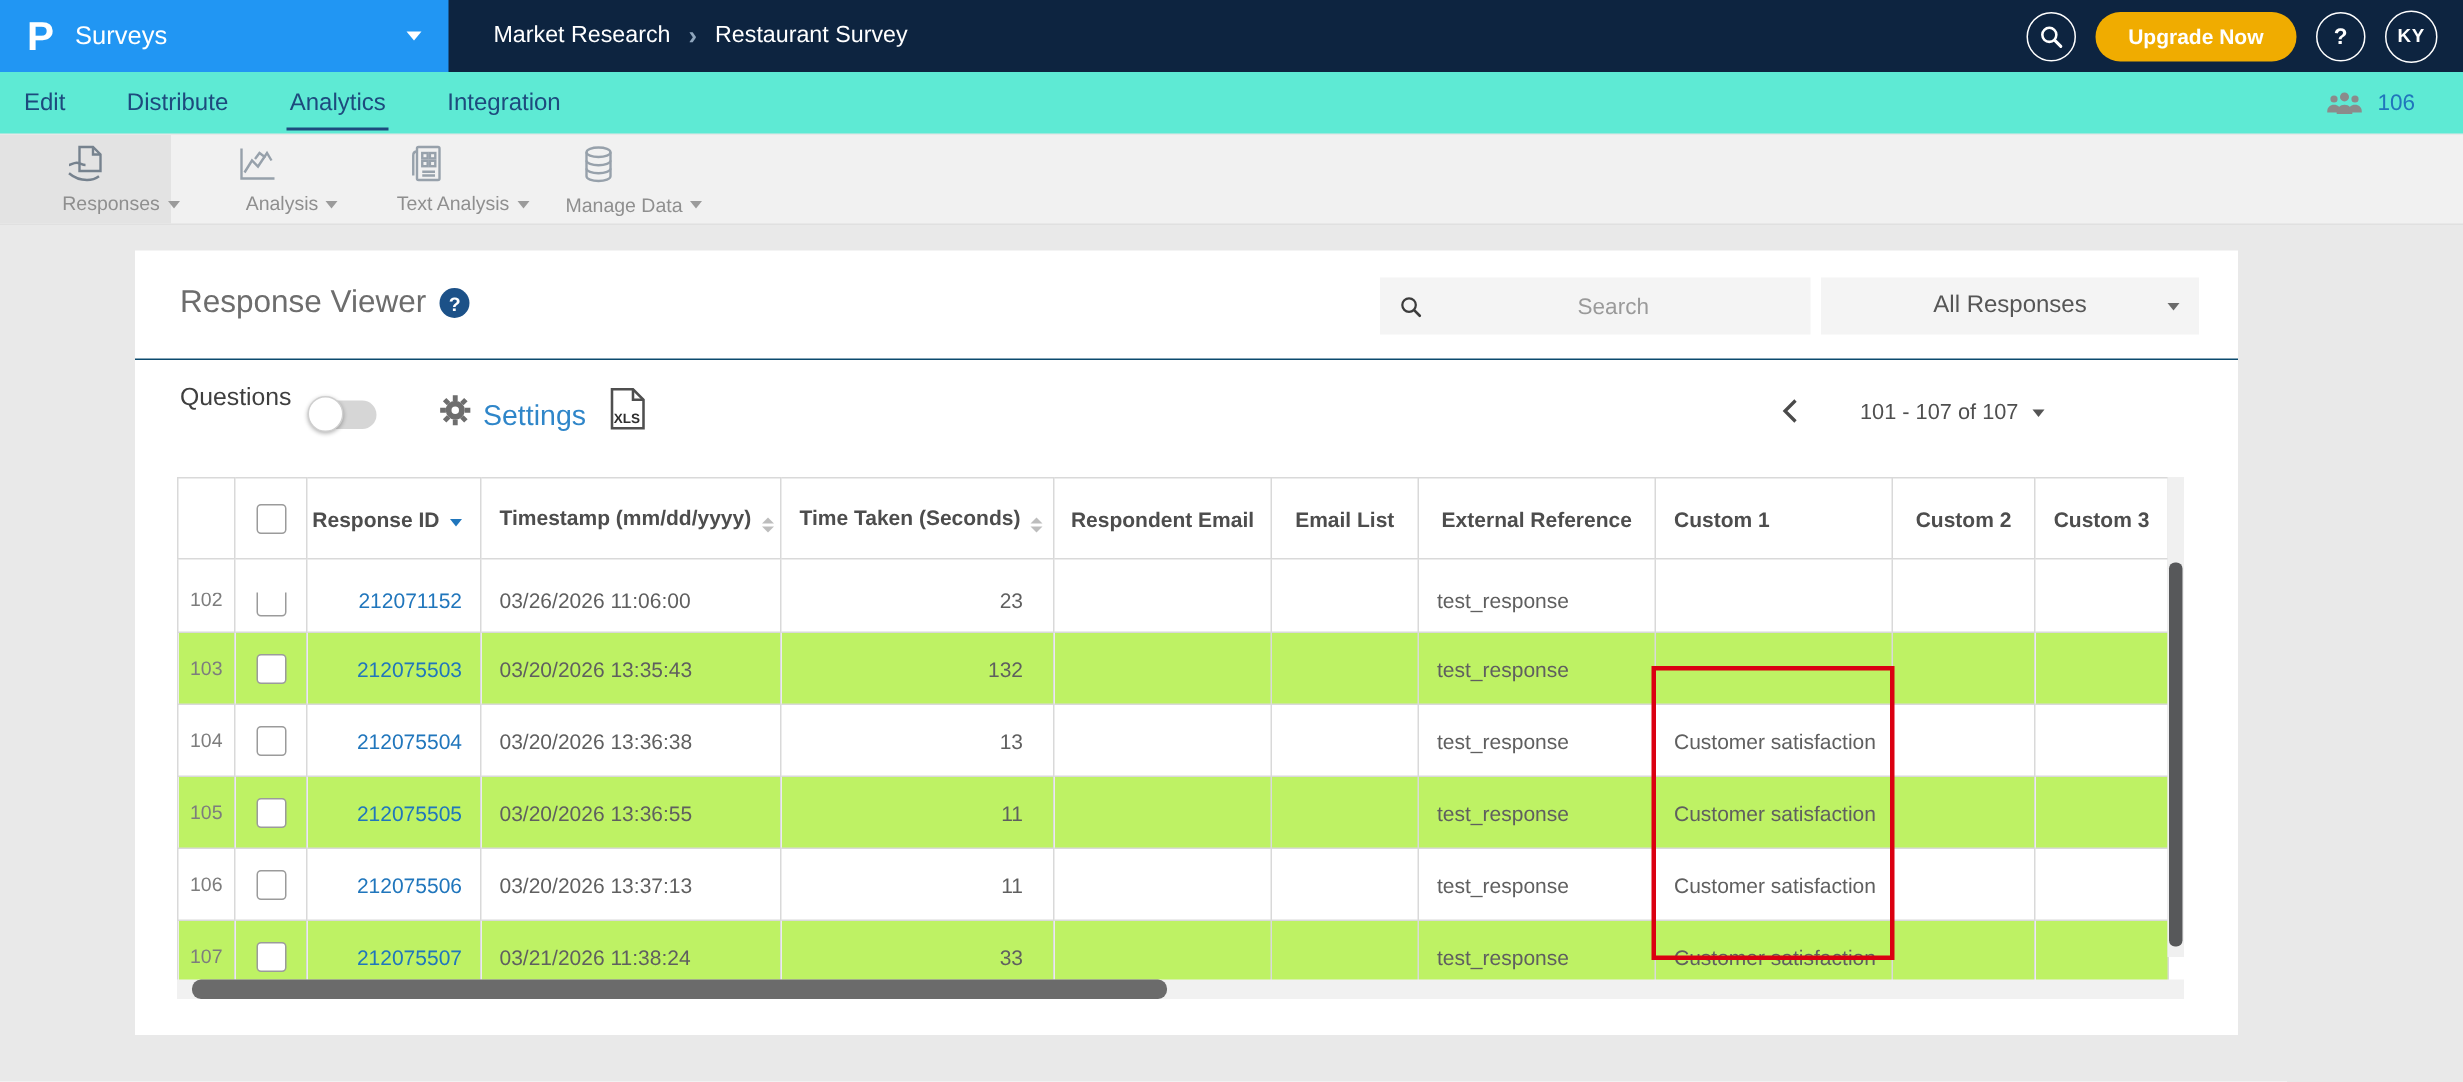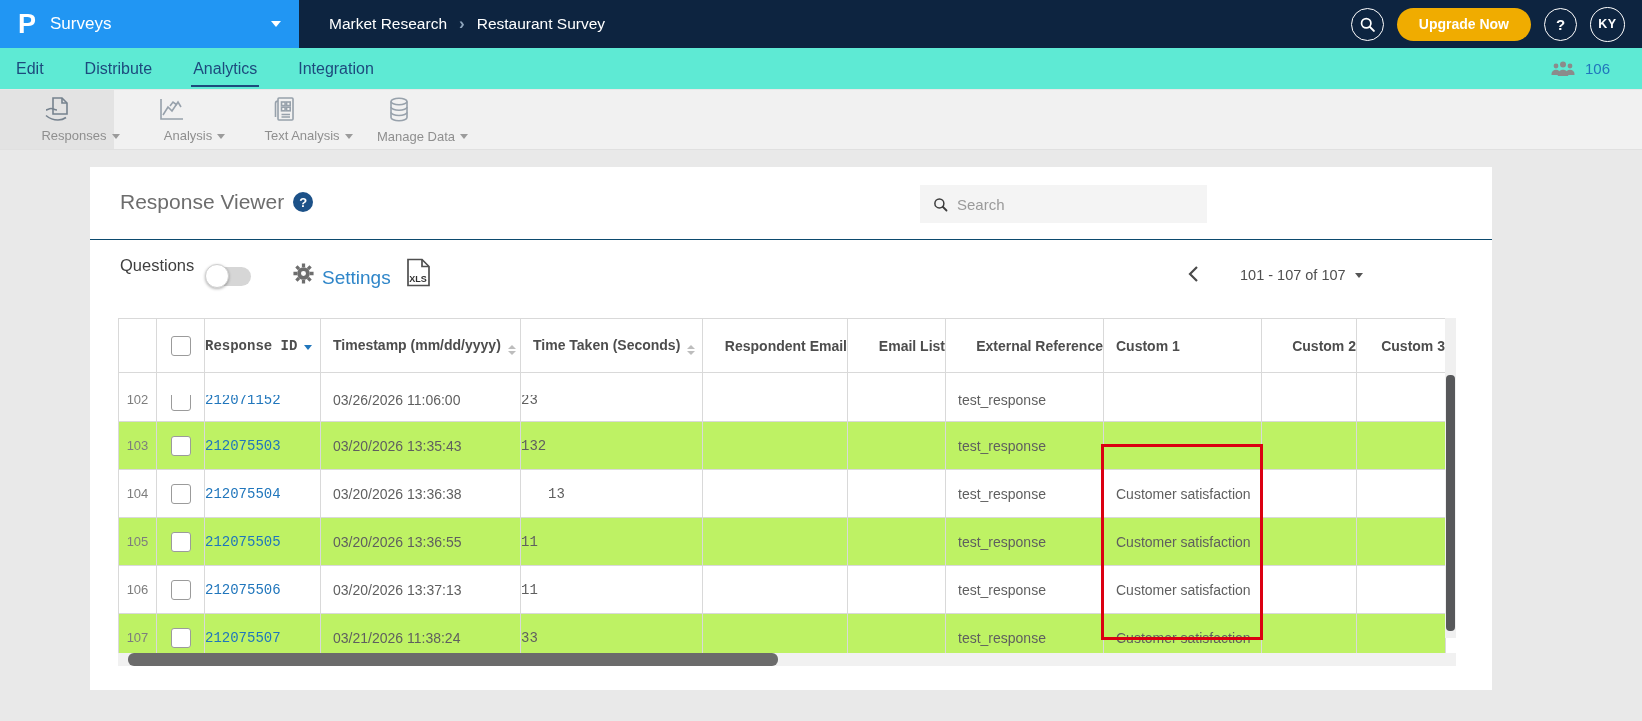--- a/index.html
+++ b/index.html
@@ -32,21 +32,21 @@
   .tool.selected { background:#e3e3e3; }
   .tool-label { font-size:13px; color:#8f8f8f; display:flex; align-items:center; gap:5px; white-space:nowrap;margin-left:47px; }
   .tool-caret { width:0; height:0; border-left:4px solid transparent; border-right:4px solid transparent; border-top:5px solid #9b9b9b; margin-top:1px; }
 
   
   .panel { position:absolute; left:90px; top:167px; width:1402px; height:523px; background:#fff; }
   .panel-header { position:absolute; top:0; left:0; width:100%; height:73px; border-bottom:1px solid #0c4a6e; }
   .title { position:absolute; left:30px; top:23px; font-size:21px; color:#6d6d6d; display:flex; align-items:center; gap:9px; }
   .help-badge { width:20px; height:20px; border-radius:50%; background:#1c5188; color:#fff; font-size:13px; font-weight:bold; display:flex; align-items:center; justify-content:center; cursor:pointer; }
   .search-box { position:absolute; left:830px; top:18px; width:287px; height:38px; background:#f4f4f4; display:flex; align-items:center; gap:9px; padding:0 13px; }
-  .search-input { flex:1; border:none; background:transparent; outline:none; font-size:15px; color:#444; font-family:"Liberation Sans", sans-serif; }
+  .search-input { flex:1; border:none; background:transparent; outline:none; font-size:15px; color:#444; font-family:"Liberation Sans", sans-serif;text-align:center; }
   .search-input::placeholder { color:#9a9a9a; }
   .filter-box { position:absolute; left:1124px; top:18px; width:252px; height:38px; background:#f4f4f4; display:flex; align-items:center; justify-content:center; font-size:16px; color:#565656; cursor:pointer; }
   .filter-caret { position:absolute; right:13px; top:17px; width:0; height:0; border-left:4.5px solid transparent; border-right:4.5px solid transparent; border-top:5.5px solid #6b6b6b; }
 
   
   .controls { position:absolute; top:73px; left:0; width:100%; height:72px; }
   .q-label { position:absolute; left:30px; top:16px; font-size:16.5px; color:#3f3f3f; }
   .toggle { position:absolute; left:117px; top:27px; width:44px; height:19px; border-radius:10px; background:#d6d6d6; cursor:pointer; }
   .knob { position:absolute; left:-2px; top:-3px; width:24px; height:24px; border-radius:50%; background:#fff; border:1px solid #cfcfcf; box-shadow:0 1px 3px rgba(0,0,0,.3); }
   .gear { position:absolute; left:202px; top:22px; cursor:pointer; }
@@ -57,22 +57,22 @@
   .pag-caret { width:0; height:0; border-left:4.5px solid transparent; border-right:4.5px solid transparent; border-top:5.5px solid #555; }
 
   
   .table-wrap { position:absolute; left:28px; top:151px; width:1338px; height:320px; }
   table { border-collapse:collapse; table-layout:fixed; width:1327px; }
   th, td { border:1px solid #d9d9d9; overflow:hidden; white-space:nowrap; }
   thead th { height:54px; background:#fff; font-size:14px; color:#4d4d4d; font-weight:bold; }
   tbody td { height:48px; font-size:14px; color:#5f5f5f; }
   tr.odd td { background:#bef264; }
   .al { text-align:left; padding-left:12px; }
-  .ar { text-align:left; padding-right:12px;font-family:Liberation Mono, monospace; }
-  .ac { text-align:right; }
+  .ar { text-align:right; padding-right:12px; }
+  .ac { text-align:center; }
   .rownum { color:#7d7d7d; font-size:13px; text-align:center; }
   .id-link { color:#2076bc; cursor:pointer; }
   .cb { width:20px; height:20px; border:1px solid #9b9b9b; border-radius:3px; background:#fff; margin:0 auto; cursor:pointer; }
   tr.clipped td { height:26px; padding:0; }
   .clip { height:26px; overflow:hidden;margin-top:22px; }
   .clip .cv { display:block; margin-top:-5px; line-height:20px; }
   .sort2 { display:inline-flex; flex-direction:column; gap:2px; margin-left:7px; vertical-align:1px; }
   .t-up { width:0; height:0; border-left:4px solid transparent; border-right:4px solid transparent; border-bottom:4px solid #bdbdbd; }
   .t-dn { width:0; height:0; border-left:4px solid transparent; border-right:4px solid transparent; border-top:4px solid #bdbdbd; }
   .sort-active { display:inline-block; width:0; height:0; border-left:4.5px solid transparent; border-right:4.5px solid transparent; border-top:5.5px solid #2076bc; margin-left:7px; }
@@ -186,20 +186,24 @@
       <div class="title">
         <span>Response Viewer</span>
         <span class="help-badge">?</span>
       </div>
       <div class="search-box">
         <svg width="15" height="15" viewBox="0 0 20 20">
             <circle cx="8.5" cy="8.5" r="6" fill="none" stroke="#3c3c3c" stroke-width="2"></circle>
             <line x1="13" y1="13" x2="18" y2="18" stroke="#3c3c3c" stroke-width="2.4" stroke-linecap="round"></line>
           </svg>
         <input class="search-input" placeholder="Search" style="">
+      </div>
+      <div class="filter-box">
+        <span>All Responses</span>
+        <span class="filter-caret"></span>
       </div>
     </div>
 
     <div class="controls">
       <span class="q-label">Questions</span>
       <div class="toggle">
           <div class="knob"></div>
         </div>
       <span class="gear">
         <svg width="23" height="23" viewBox="0 0 24 24" fill="none" stroke="#6e6e6e">

